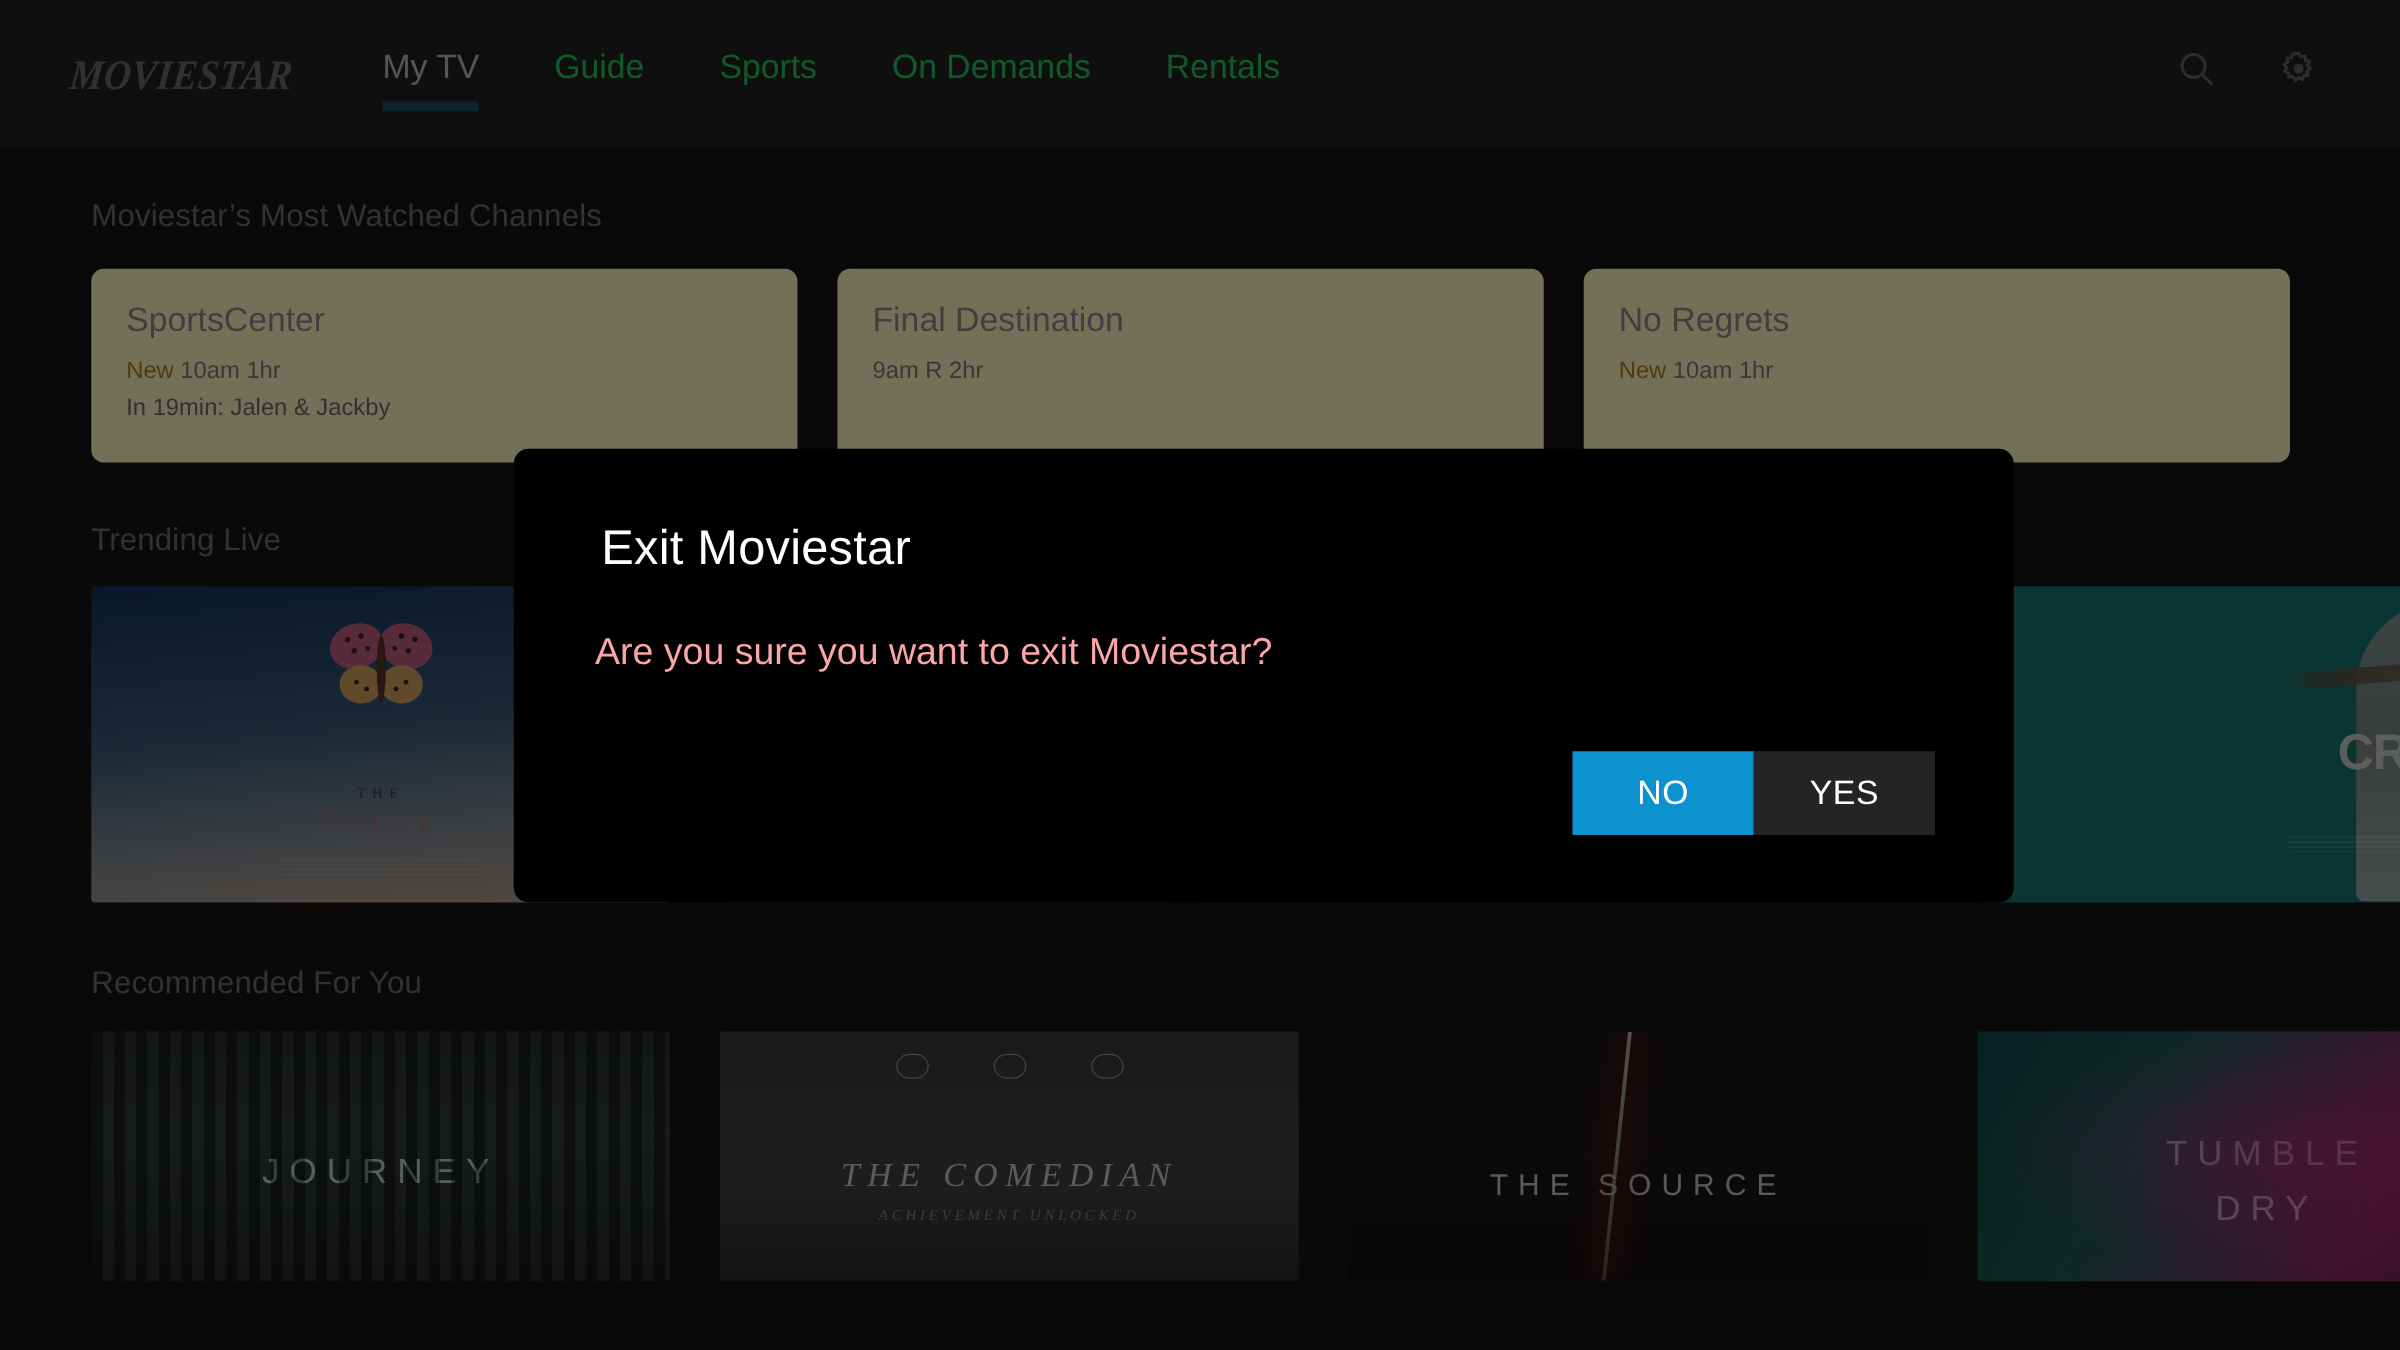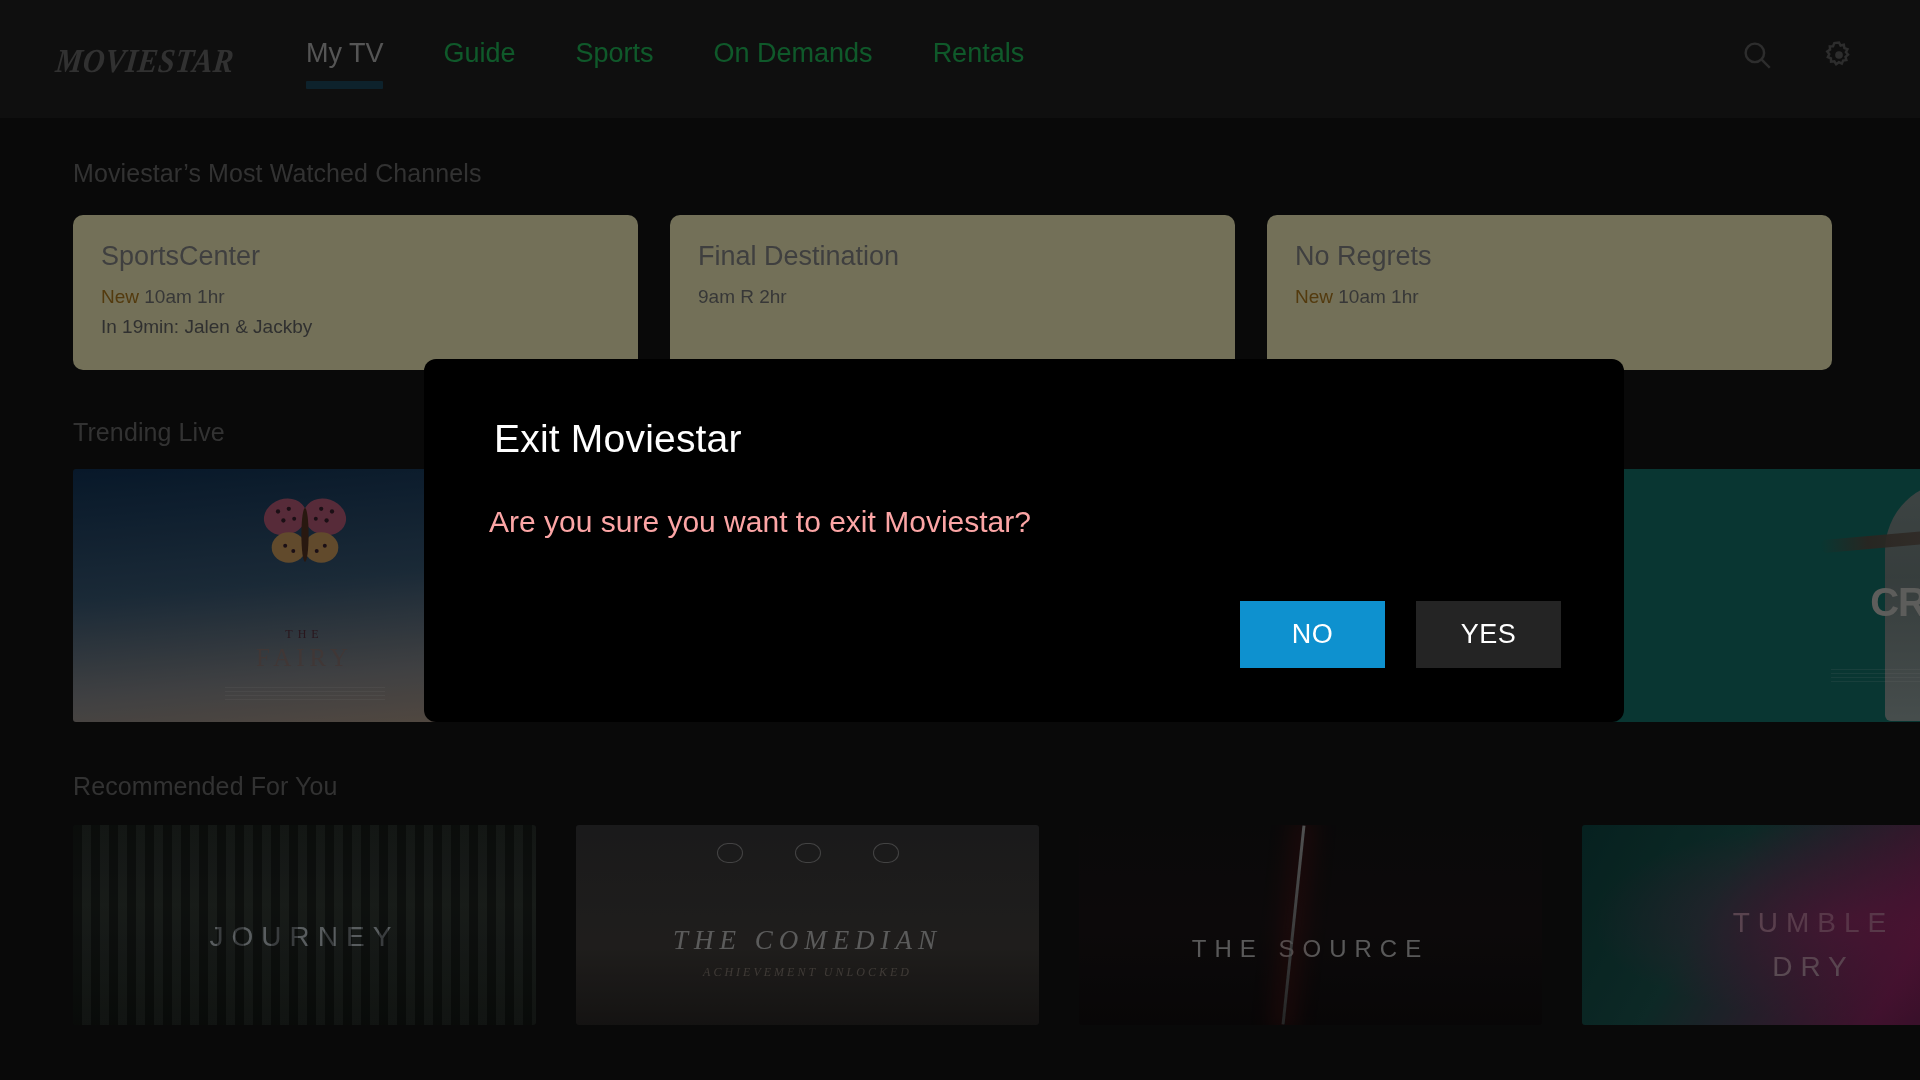--- a/index.html
+++ b/index.html
@@ -153,26 +153,26 @@
   .label-comedian-sub { top:140px; font-size:12px; letter-spacing:3px;
                         color:#8c8178; font-family:"Liberation Serif", serif; font-style:italic; }
   .label-source { top:110px; font-size:24px; color:#c5c5c5; }
   .label-tumble1 { top:82px; font-size:28px; color:#c9c9c9; }
   .label-tumble2 { top:126px; font-size:28px; color:#c9c9c9; }
 
   
   .modal {
     position:absolute; z-index:100;
     left:411px; top:359px; width:1200px; height:363px;
-    background:#000; border-radius:12px;margin-left:13px;
+    background:#000; border-radius:12px;
   }
   .modal-title { color:#fff; font-size:39px; margin:58px 0 0 70px; letter-spacing:0.2px; }
   .modal-msg { color:#fca5a5; font-size:30px; margin:44px 0 0 65px; }
   .modal-buttons {
-    position:absolute; right:63px; bottom:54px; display:flex; gap:31px;
+    position:absolute; right:63px; bottom:54px; display:flex; 
   }
   .btn {
     min-width:145px; height:67px; border:none; cursor:pointer;
     font-family:"Liberation Sans", sans-serif;
     font-size:27px; color:#fff; letter-spacing:0.5px;
     display:flex; align-items:center; justify-content:center;
     padding:0 26px;
   }
   .btn-no { background:#0e91cf; }
   .btn-yes { background:#242424; }

